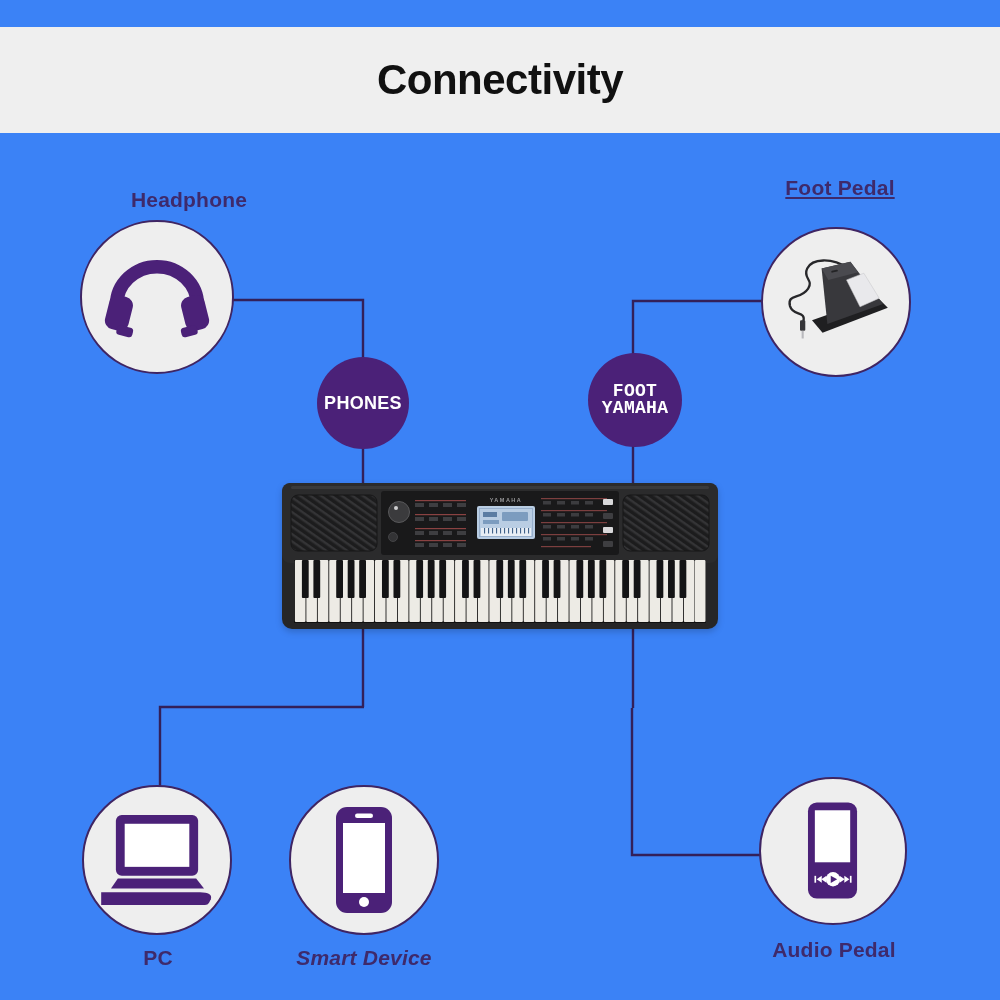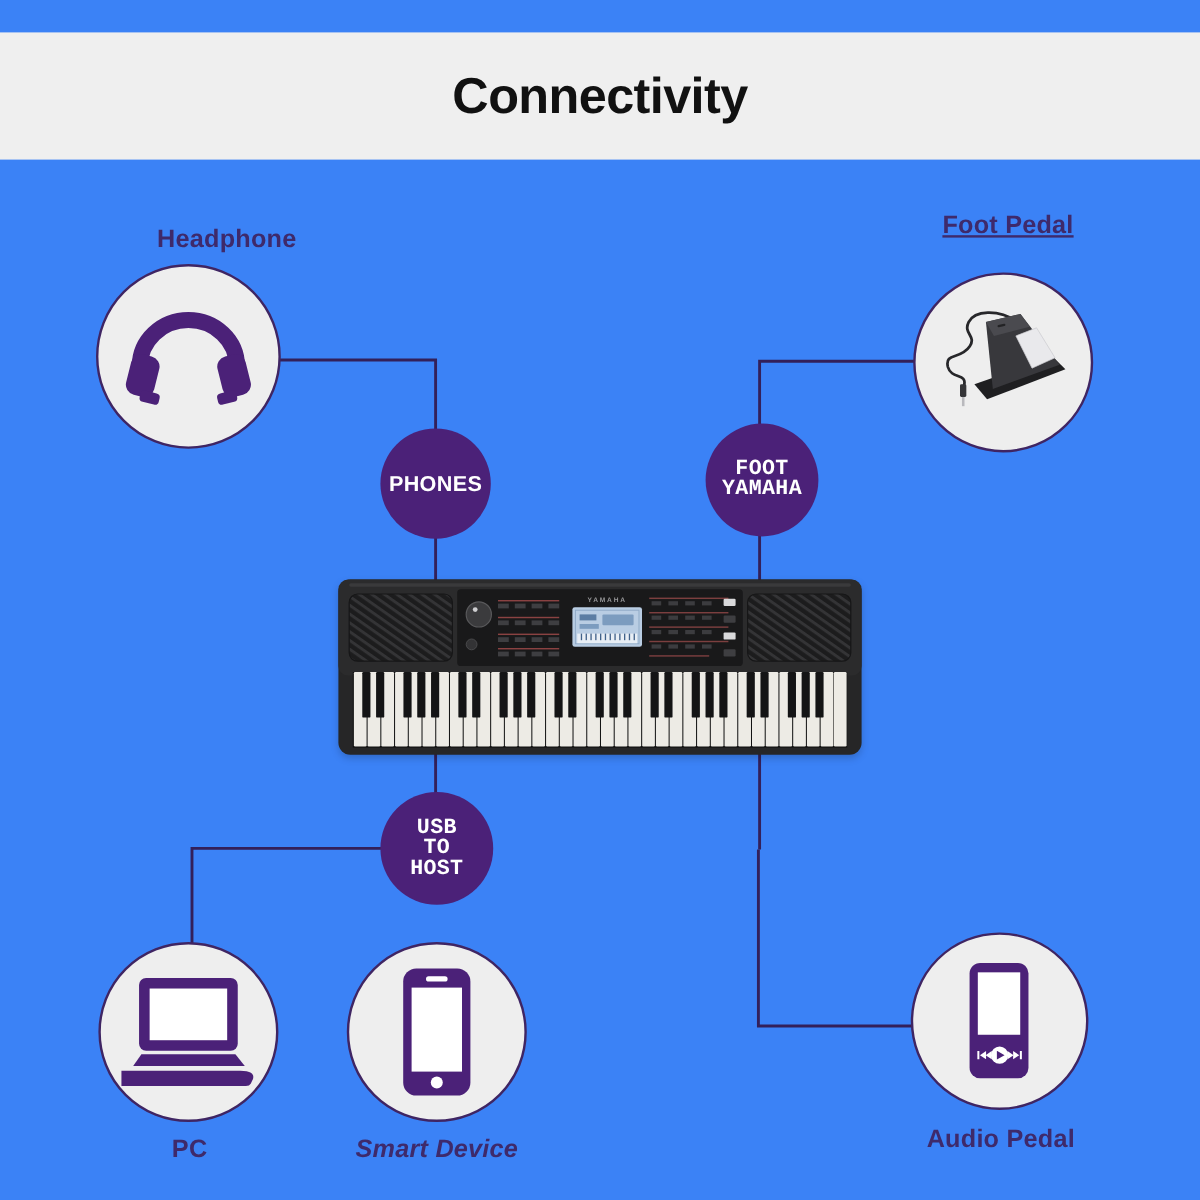--- a/index.html
+++ b/index.html
@@ -92,25 +92,20 @@
 
   <div class="port-badge" style="left:317px;top:357px;width:92px;height:92px;">
     <div class="single">PHONES</div>
   </div>
 
   <div class="port-badge" style="left:588px;top:353px;width:94px;height:94px;">
     <div class="line">FOOT</div>
     <div class="line">YAMAHA</div>
   </div>
 
-  <div class="port-badge" style="left:317px;top:660px;width:94px;height:94px;">
-    <div class="line">USB</div>
-    <div class="line">TO</div>
-    <div class="line">HOST</div>
-  </div>
 
 
   <svg class="keyboard" width="438" height="150" viewBox="0 0 438 150">
     <defs>
       <pattern id="grille" width="6" height="6" patternUnits="userSpaceOnUse" patternTransform="rotate(35)">
         <rect width="6" height="6" fill="#1c1c1d"></rect>
         <rect width="6" height="2.4" fill="#343436"></rect>
       </pattern>
       <g id="oct">
         <rect x="0.4" y="0" width="10.6" height="62" rx="1" fill="#edebe5"></rect>

